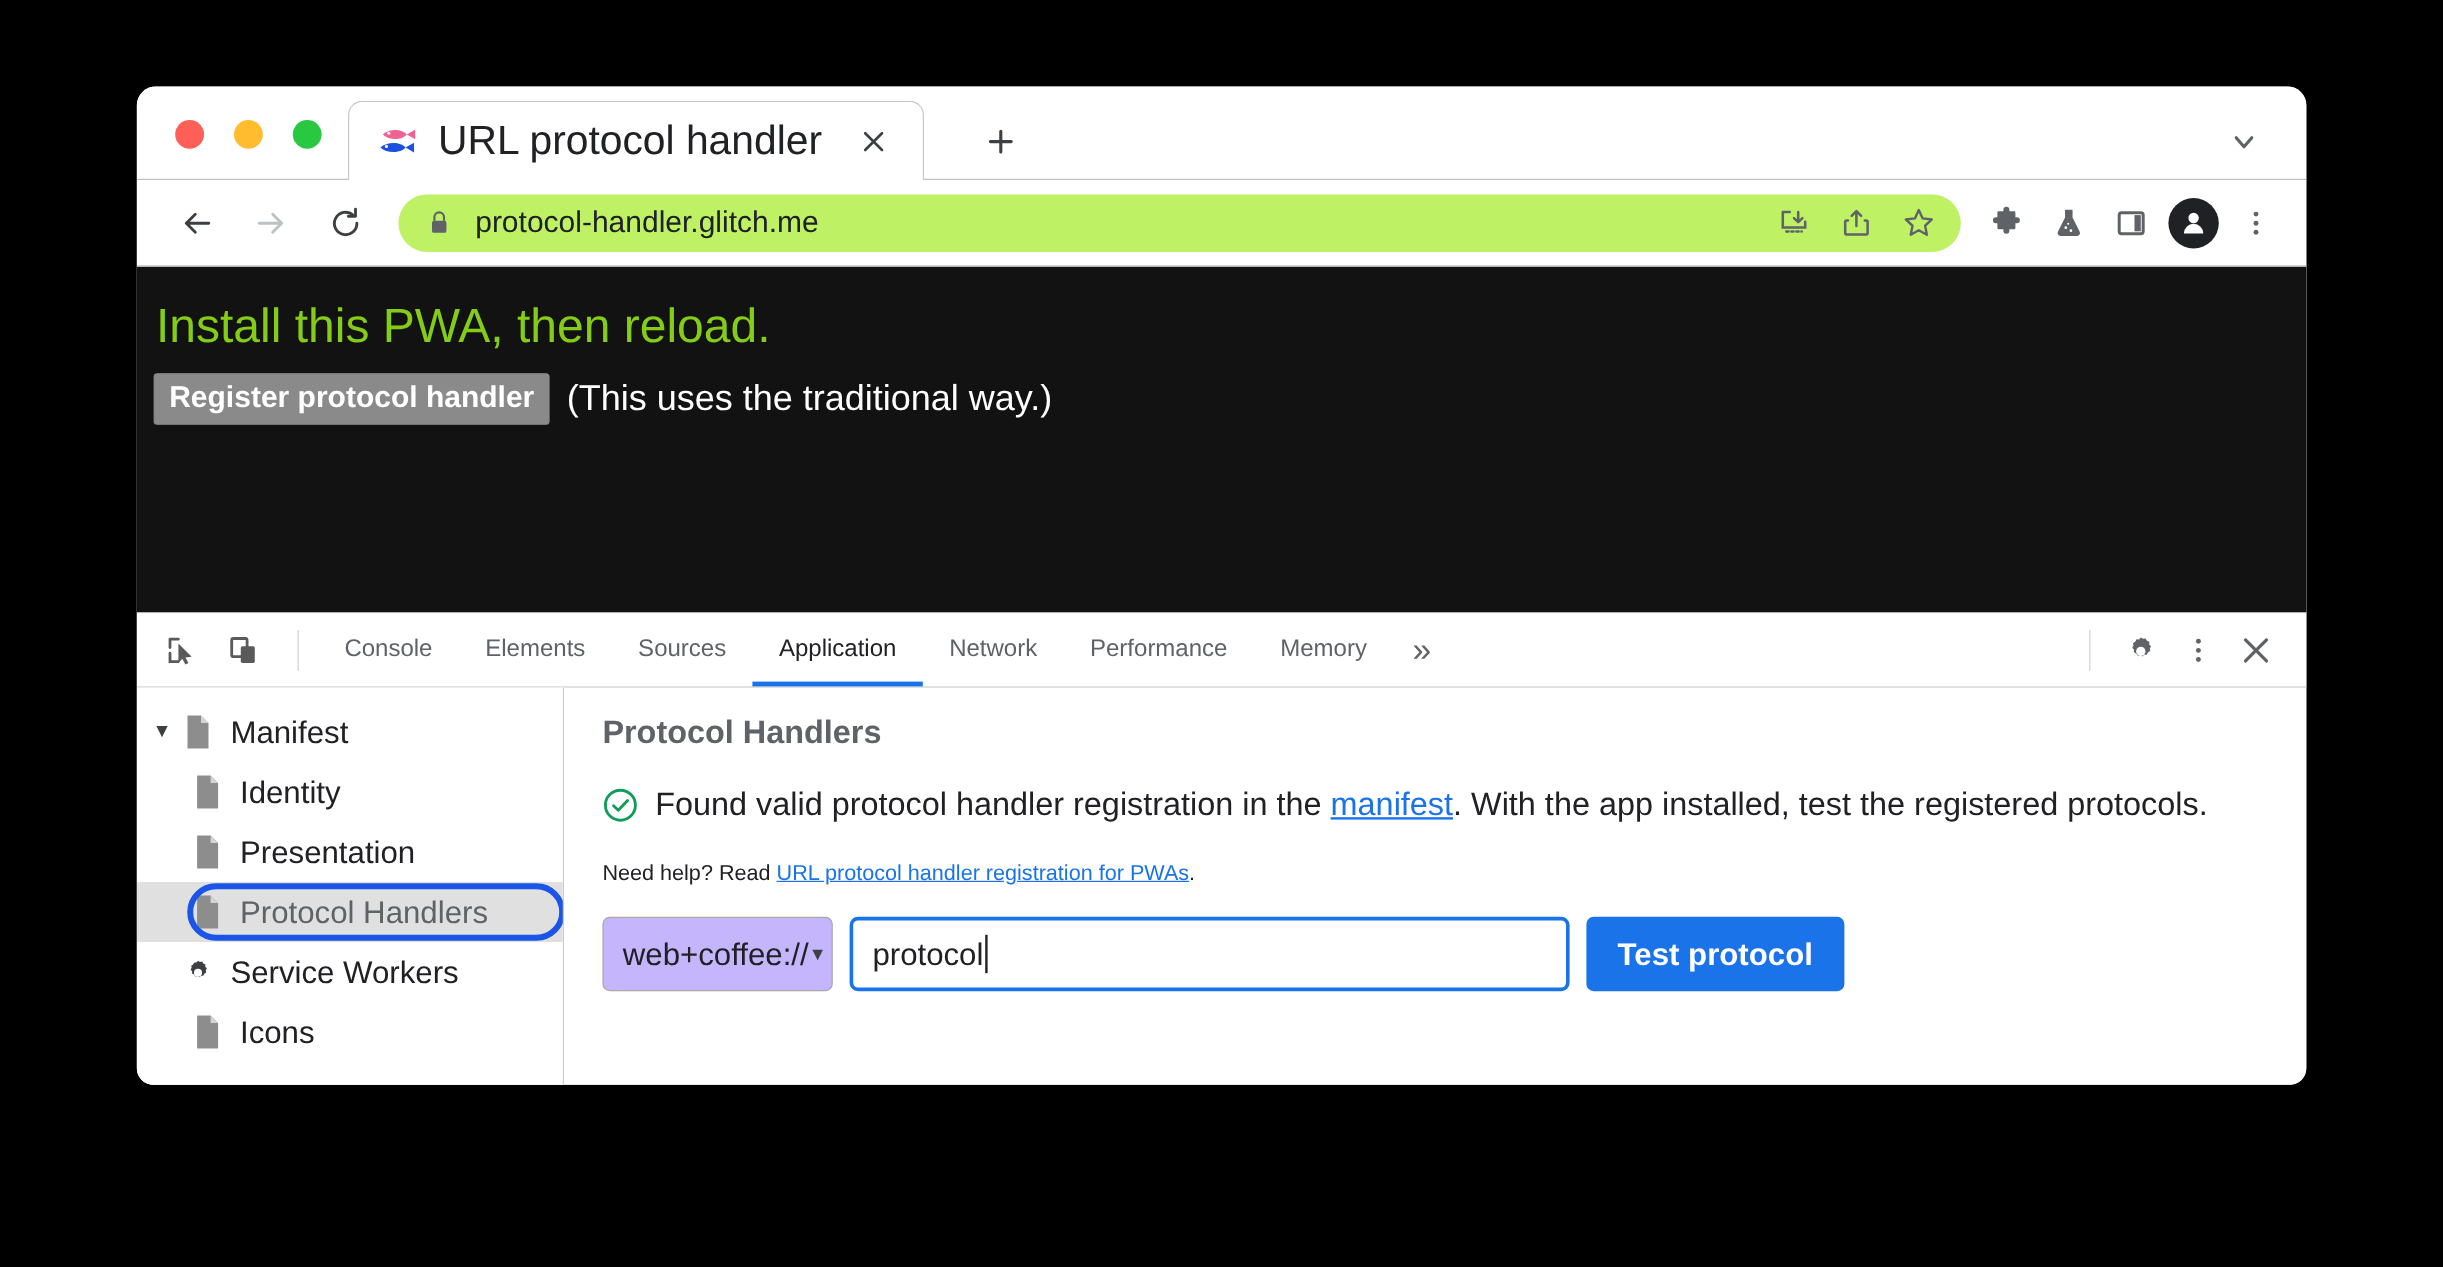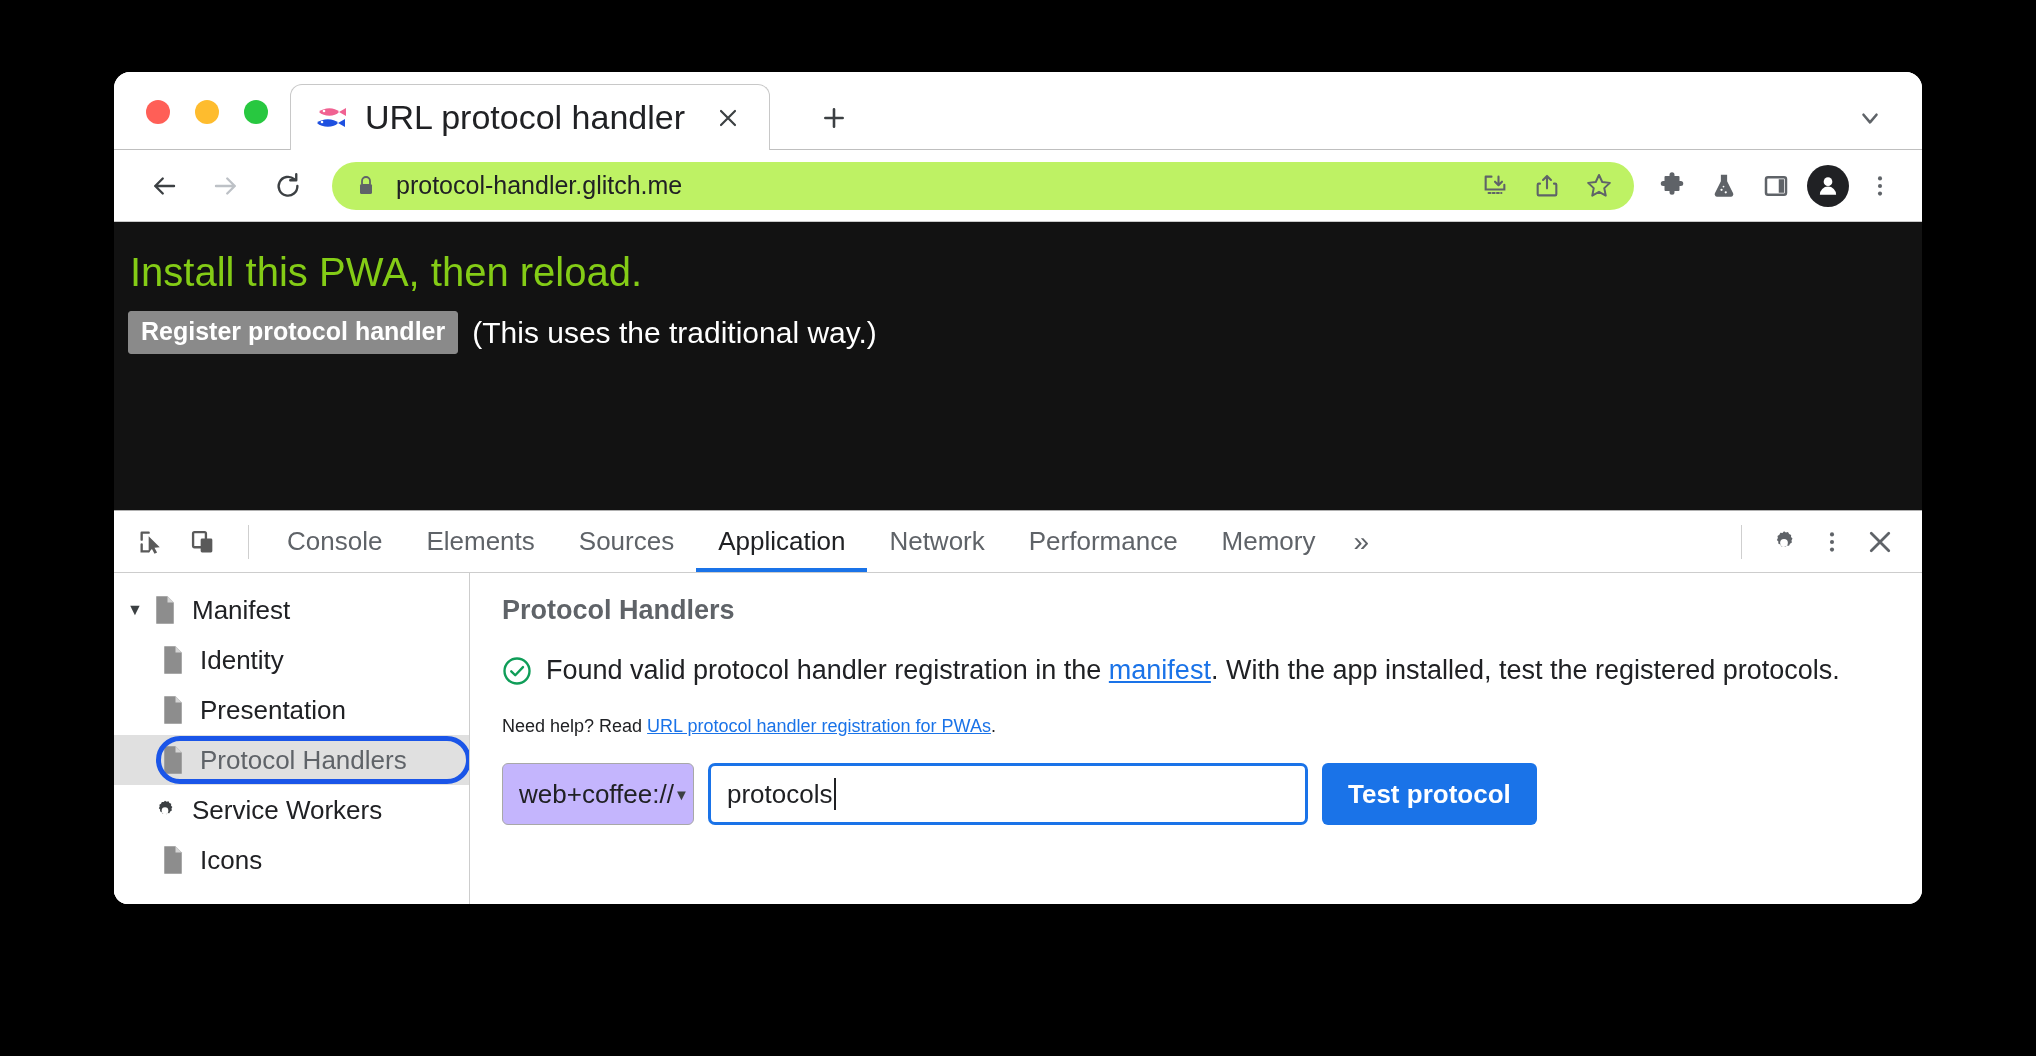--- a/index.html
+++ b/index.html
@@ -179,21 +179,21 @@
   }
   .dt-sep {
     width: 1px; height: 34px; background: #cfcfcf;
     margin: 0 16px;
   }
   .dt-tab {
     position: relative;
     height: 61px;
     padding: 0 22px;
     display: flex; align-items: center;
-    font-size: 26px; color: #5f6368;
+    font-size: 20px; color: #5f6368;
     white-space: nowrap;
     text-align: right;
   }
   .dt-tab.active { color: #202124; }
   .dt-tab.active::after {
     content: ""; position: absolute;
     left: 0; right: 0; bottom: 0; height: 4px;
     background: #1a73e8;
   }
   .dt-more {
@@ -596,21 +596,21 @@
         </div>
 
         <div class="help-row"><span>Need help? Read </span><a class="link" href="#">URL protocol handler registration for PWAs</a><span>.</span></div>
 
         <div class="controls">
           <div class="proto-select">
             <span>web+coffee://</span>
             <span class="caret-dn">▼</span>
           </div>
           <div class="proto-input">
-            <span>protocols</span>
+            <span>protocol</span>
               <span class="caret-bar"></span>
           </div>
           <button class="test-btn">Test protocol</button>
         </div>
       </div>
     </div>
   </div>
 </div>
 
 </body></html>

